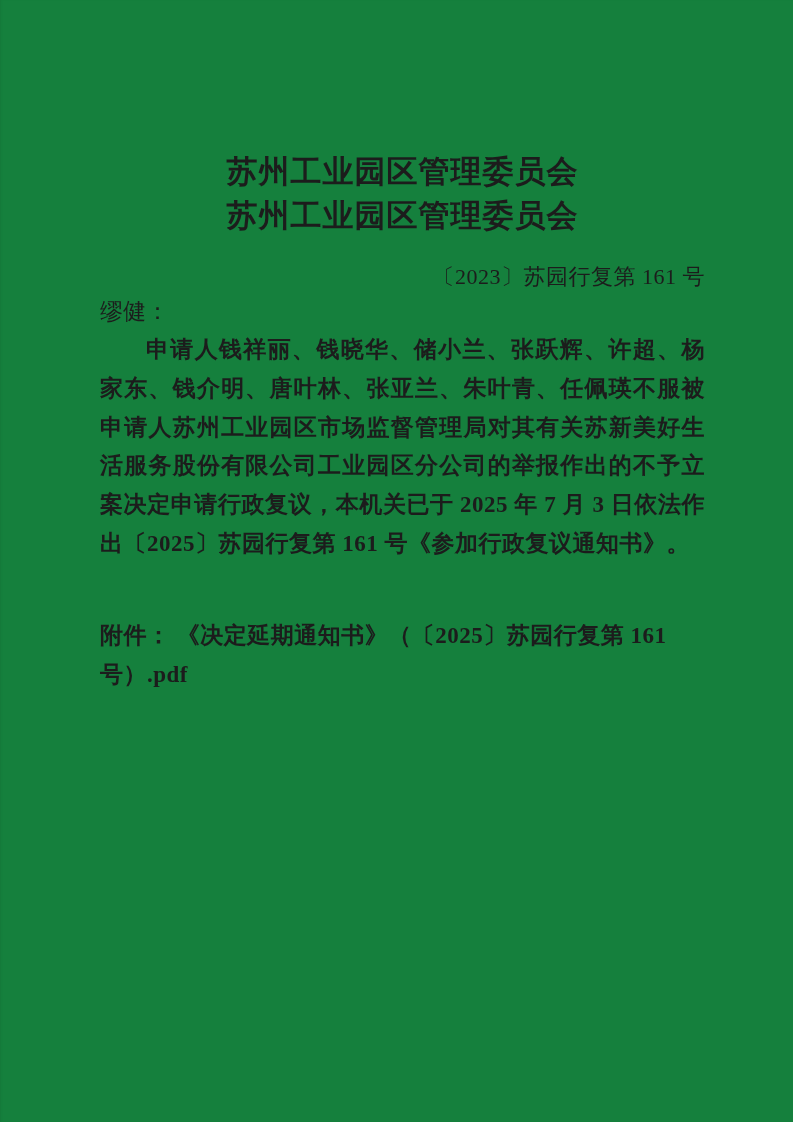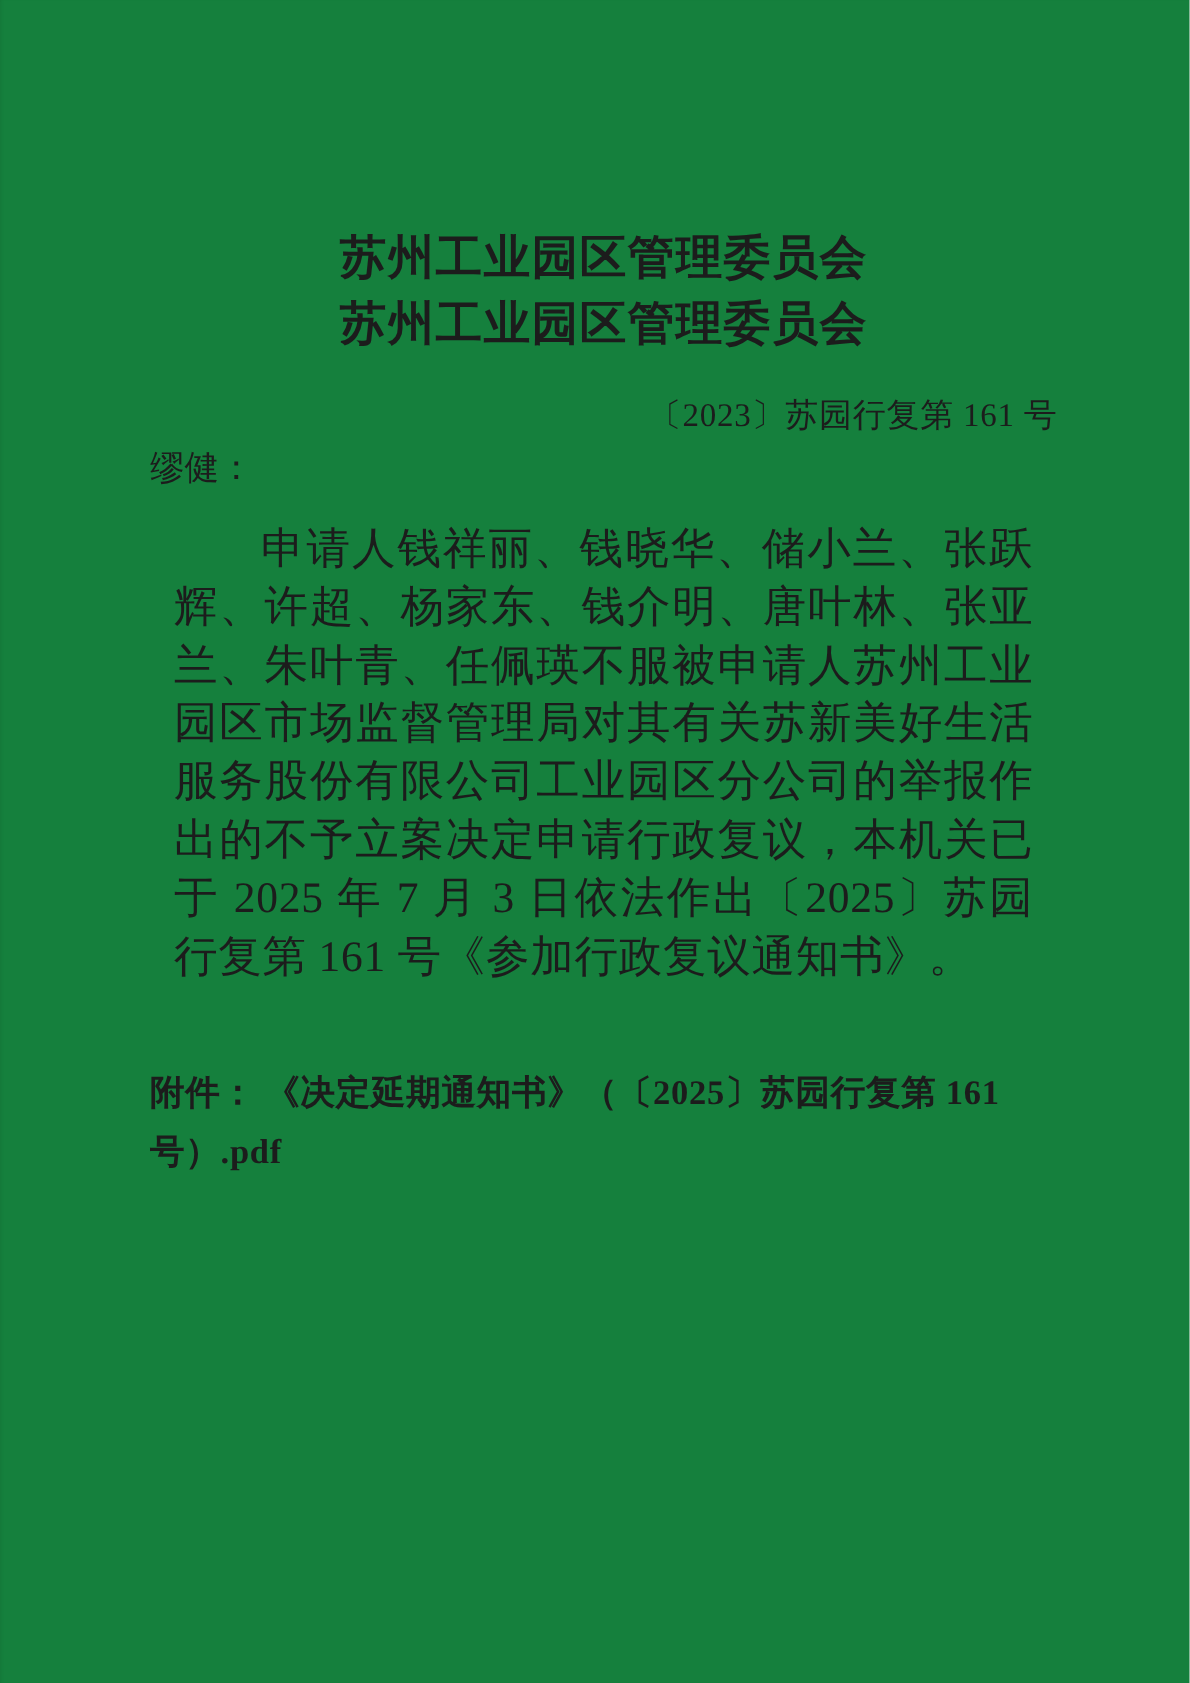--- a/index.html
+++ b/index.html
@@ -36,27 +36,28 @@
     text-align: right;
     font-size: 22px;
     line-height: 30px;
     letter-spacing: 0.5px;
   }
   .salutation {
     font-size: 23px;
     line-height: 39px;
   }
   .body-para {
-    margin: 16px;
-    font-size: 29px;
+    margin: 0;
+    font-size: 23px;
     line-height: 38.8px;
     text-align: justify;
     text-justify: inter-character;
     text-indent: 2em;
     letter-spacing: 0.5px;
+    font-weight: bold;
   }
   .attachment {
     margin-top: 52px;
     font-size: 23px;
     line-height: 39px;
     letter-spacing: 0.5px;
     font-weight: bold;
   }
 </style>
 </head>

